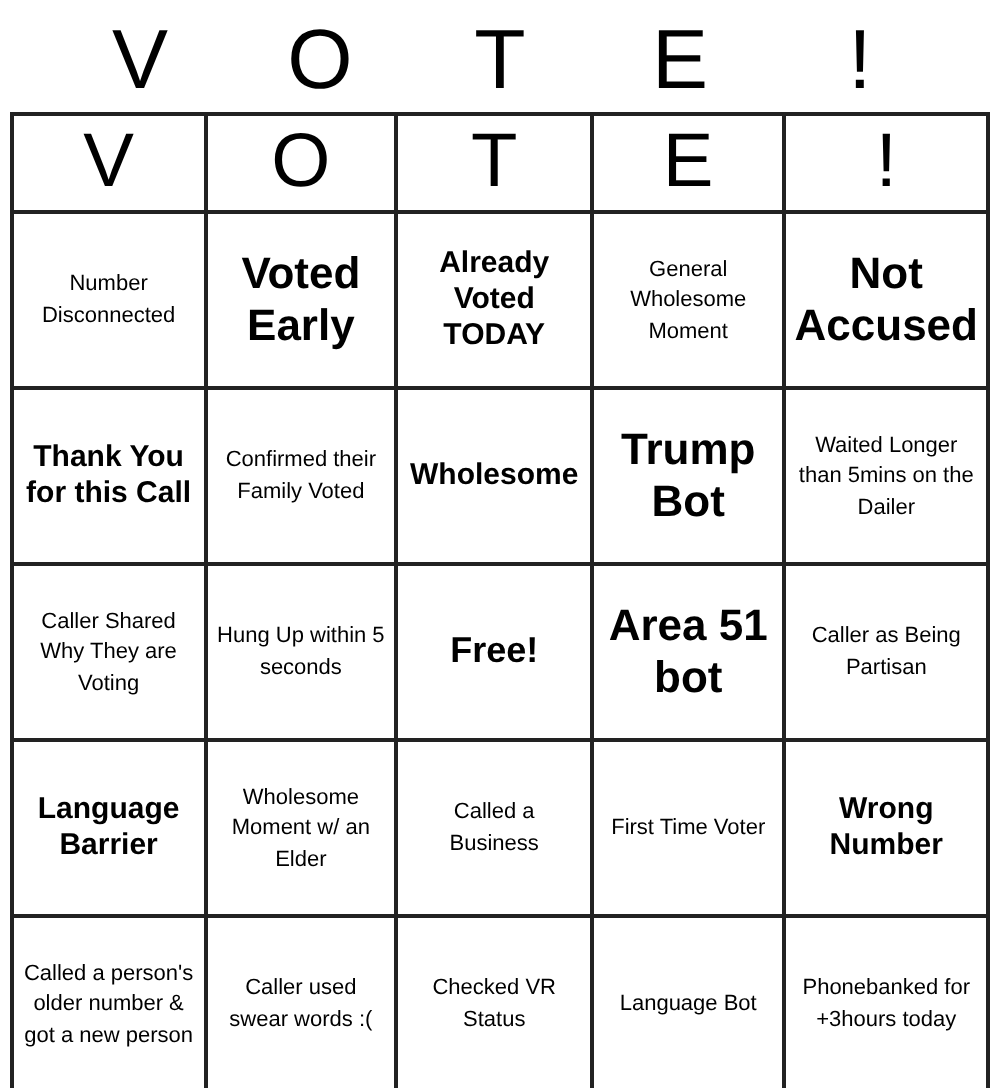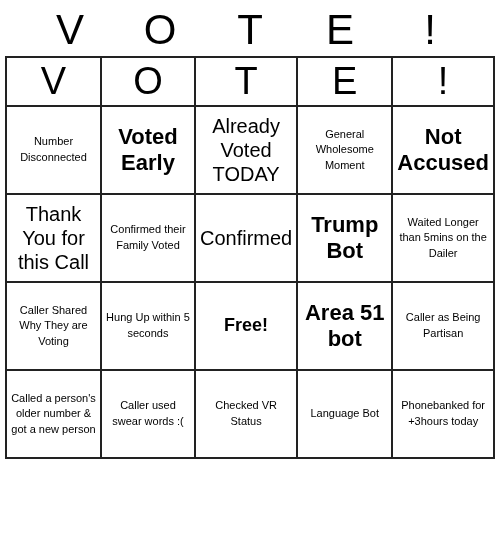--- a/index.html
+++ b/index.html
@@ -39,22 +39,22 @@
       font-size: 12px;
       line-height: 1.3;
     }
     .large-text {
       font-size: 22px;
       font-weight: bold;
       line-height: 1.2;
       text-align: center;
     }
     .medium-text {
-      font-size: 20px;
-      font-weight: normal;
+      font-size: 15px;
+      font-weight: bold;
       line-height: 1.2;
     }
     .small-text {
       font-size: 11px;
       line-height: 1.3;
     }
     .free-cell {
       font-size: 18px;
       font-weight: bold;
     }
@@ -84,30 +84,37 @@
   <tr>
         <td><span class="small-text">Number Disconnected</span></td>
         <td><span class="large-text">Voted Early</span></td>
         <td><span class="medium-text">Already Voted TODAY</span></td>
         <td><span class="small-text">General Wholesome Moment</span></td>
         <td><span class="large-text">Not Accused</span></td>
       </tr>
       <tr>
         <td><span class="medium-text">Thank You for this Call</span></td>
         <td><span class="small-text">Confirmed their Family Voted</span></td>
-        <td><span class="medium-text">Confirmed</span></td>
+        <td><span class="medium-text">Wholesome</span></td>
         <td><span class="large-text">Trump Bot</span></td>
         <td><span class="small-text">Waited Longer than 5mins on the Dailer</span></td>
       </tr>
       <tr>
         <td><span class="small-text">Caller Shared Why They are Voting</span></td>
         <td><span class="small-text">Hung Up within 5 seconds</span></td>
         <td><span class="free-cell">Free!</span></td>
         <td><span class="large-text">Area 51 bot</span></td>
         <td><span class="small-text">Caller as Being Partisan</span></td>
+      </tr>
+      <tr>
+        <td><span class="medium-text">Language Barrier</span></td>
+        <td><span class="small-text">Wholesome Moment w/ an Elder</span></td>
+        <td><span class="small-text">Called a Business</span></td>
+        <td><span class="small-text">First Time Voter</span></td>
+        <td><span class="medium-text">Wrong Number</span></td>
       </tr>
       <tr>
         <td><span class="small-text">Called a person's older number &amp; got a new person</span></td>
         <td><span class="small-text">Caller used swear words :(</span></td>
         <td><span class="small-text">Checked VR Status</span></td>
         <td><span class="small-text">Language Bot</span></td>
         <td><span class="small-text">Phonebanked for +3hours today</span></td>
       </tr>
     </tbody>
 </table>

